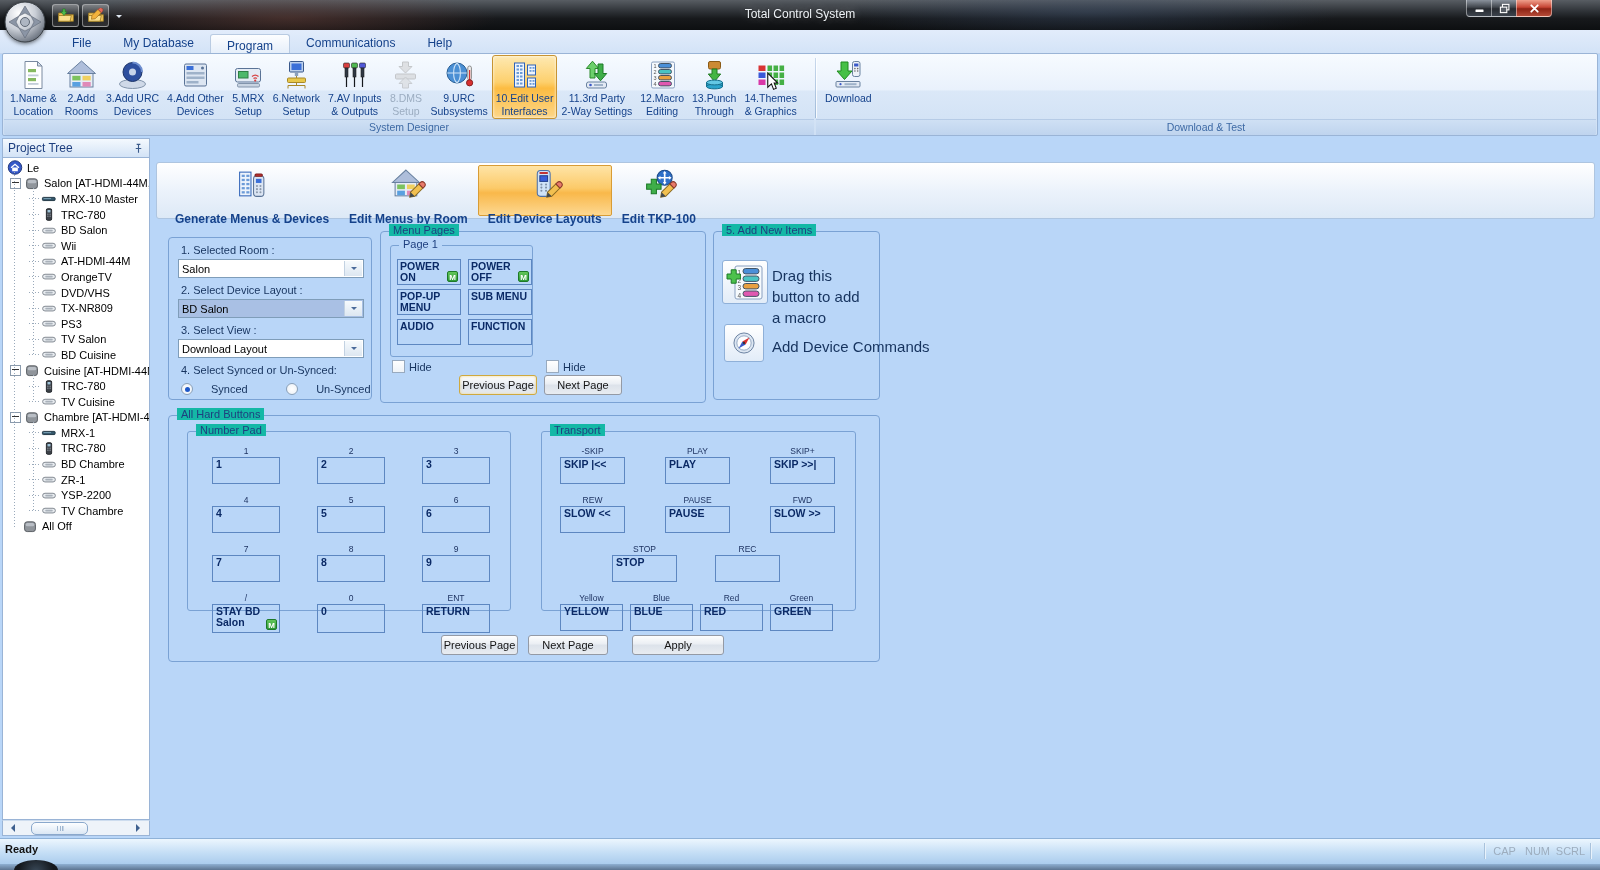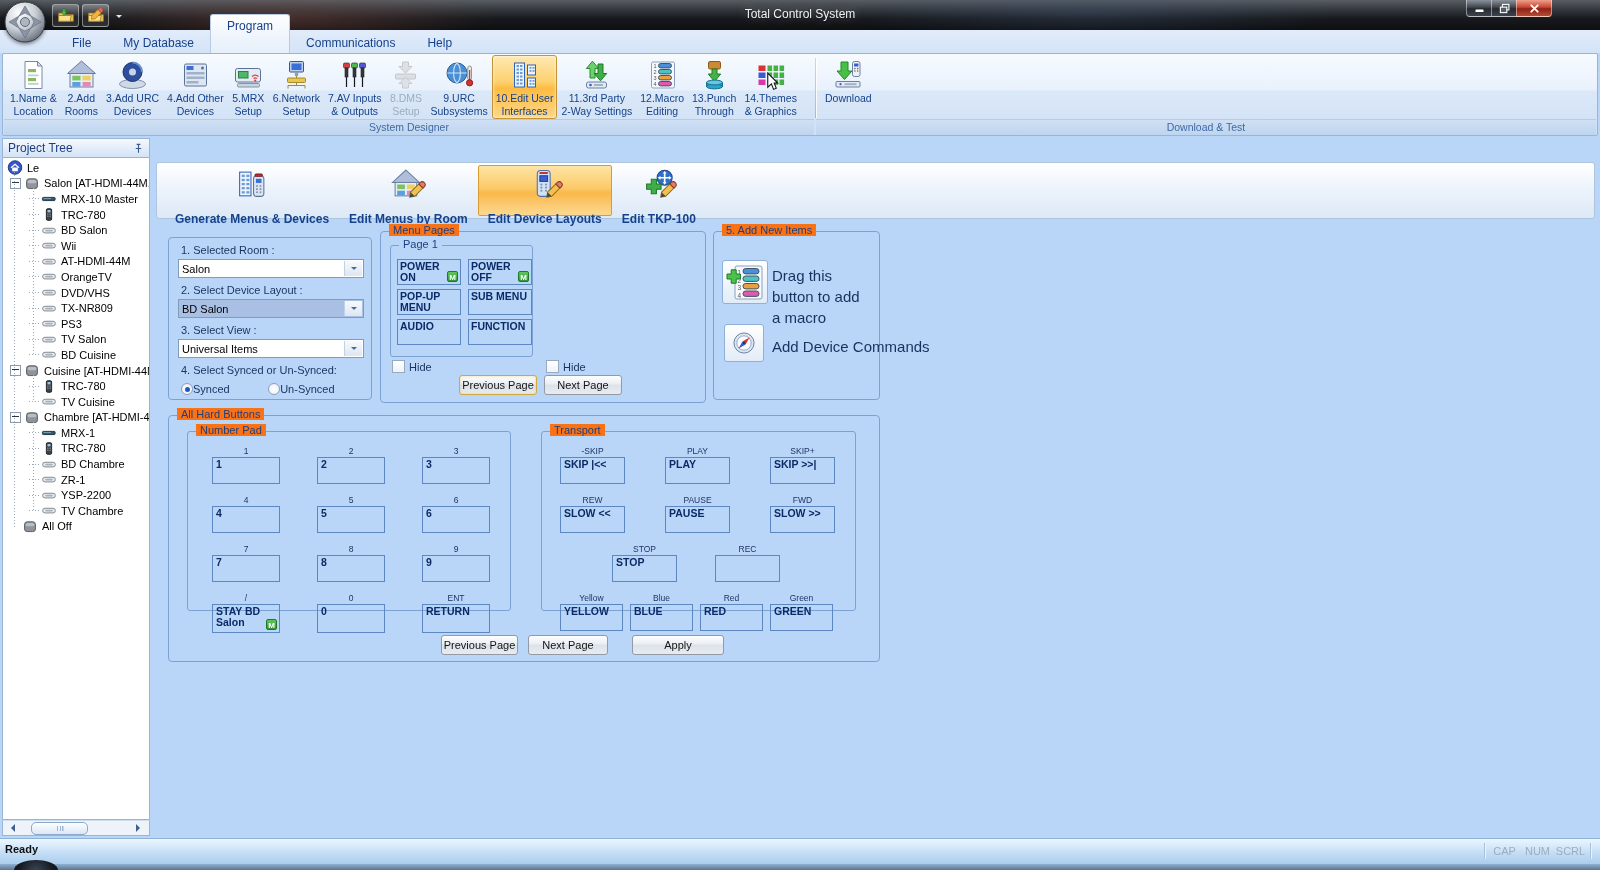--- a/index.html
+++ b/index.html
@@ -30,21 +30,21 @@
   .wc.min{width:24px;border-radius:0 0 0 4px;background:linear-gradient(#8a929c,#41464d 45%,#262a30 55%,#3c434c);}
   .wc.res{width:24px;border-left:none;border-right:none;background:linear-gradient(#8a929c,#41464d 45%,#262a30 55%,#3c434c);}
   .wc.close{width:34px;border-radius:0 0 4px 0;background:linear-gradient(#efa08c,#c64534 45%,#8e2315 55%,#b44a36);}
 
   
   #menubar{position:absolute;left:0;top:30px;right:0;height:23px;
     background:linear-gradient(#e2ecfb,#d3e3f7);border-bottom:1px solid #c5d6ee;}
   #menu-tabs{display:flex;padding-left:56px;height:23px;align-items:flex-end;}
   .mtab{font-size:12px;color:#15428b;padding:4px 16px 3px;cursor:default;}
   .mtab.sel{background:linear-gradient(#fdfeff,#f0f5fc 55%,#e6effa);border:1px solid #b9cbe2;border-bottom:none;
-    border-radius:3px 3px 0 0;padding-bottom:20px;}
+    border-radius:3px 3px 0 0;padding-bottom:0;}
 
   
   #ribbon{position:absolute;left:2px;top:53px;right:2px;height:81px;
     background:linear-gradient(180deg,#f7fbff 0%,#e9f1fc 44%,#dbe8f8 46%,#cfe0f4 100%);
     border:1px solid #9ab4d6;border-radius:2px;padding-left:36px;}
   #ribbon-items{position:absolute;left:3px;top:1px;display:flex;align-items:flex-start;}
   .ribbon-item{display:flex;flex-direction:column;align-items:center;padding:3px 3px 1px;border:1px solid transparent;
     border-radius:3px;cursor:default;}
   .ribbon-item .ic{width:33px;height:32px;margin-bottom:1px;}
   .rlbl{text-align:center;}
@@ -98,34 +98,34 @@
   #layout-toolbar{position:absolute;left:156px;top:162px;right:5px;height:57px;box-sizing:border-box;
     background:linear-gradient(#ffffff,#ebf2fb 52%,#dde9f6);border:1px solid #aec5e0;border-radius:3px;
     display:flex;align-items:stretch;padding:2px 8px;}
   .lt-item{display:flex;flex-direction:column;align-items:center;padding:2px 9px 0;border:1px solid transparent;border-radius:2px;}
   .lt-item .ic{width:36px;height:33px;}
   .lt-lbl{font-size:12px;font-weight:bold;color:#15428b;white-space:nowrap;margin-top:11px;}
   .lt-item.sel{background:linear-gradient(#fee4a6,#fcca69 45%,#f9b84a 55%,#fdd891);border-color:#d89c35;}
 
   
   .gbox{position:absolute;border:1px solid #7aa2d4;border-radius:4px;box-sizing:border-box;}
-  .glabel{position:absolute;top:-8px;left:8px;background:#f97316;padding:0 4px;font-size:11px;color:#1e3f7f;white-space:nowrap;}
+  .glabel{position:absolute;top:-8px;left:8px;background:#14b8a6;padding:0 4px;font-size:11px;color:#1e3f7f;white-space:nowrap;}
 
   
   .sel-lbl{position:absolute;left:12px;font-size:11px;color:#16335e;}
   .dd{position:absolute;left:9px;width:186px;height:19px;background:#fff;border:1px solid #7f9db9;box-sizing:border-box;
     font-size:11px;color:#000;display:flex;align-items:center;padding-left:3px;}
   .dd.hl{background:#a9c0e4;}
   .dda{position:absolute;right:1px;top:1px;bottom:1px;width:17px;border-left:1px solid #c3d2e2;
     background:linear-gradient(#f6fafd,#dde7f1);display:flex;align-items:center;justify-content:center;}
   .dda i{width:0;height:0;border:3.5px solid transparent;border-top-color:#4a6a9a;margin-top:3px;}
   .radio{display:inline-block;width:12px;height:12px;border-radius:50%;border:1px solid #8aa0b8;
     background:radial-gradient(#fff,#e9eff6);vertical-align:-2px;box-sizing:border-box;position:relative;}
   .radio.on::after{content:'';position:absolute;left:2.5px;top:2.5px;width:5px;height:5px;border-radius:50%;background:#1e58c8;}
-  .rtext{font-size:11px;color:#16335e;margin-left:0;}
+  .rtext{font-size:11px;color:#16335e;margin-left:18px;}
 
   
   .pgroup{position:absolute;border:1px solid #7aa2d4;border-radius:3px;box-sizing:border-box;}
   .pg-grid{position:absolute;left:6px;top:13px;display:grid;grid-template-columns:64px 64px;gap:4px 7px;}
   #pg2-grid{grid-template-columns:64px 70px;}
   .mp-btn{height:26px;border:1px solid #5d87c1;box-sizing:border-box;position:relative;padding:1px 2px;cursor:default;}
   .btxt{display:block;font-size:10.5px;font-weight:bold;color:#0b2a66;line-height:11px;}
   .m-badge{position:absolute;right:2px;bottom:2px;width:11px;height:11px;border:1px solid #1d7a28;border-radius:2px;
     background:linear-gradient(#63c65a,#2f9a3a);color:#fff;font-size:8px;font-weight:bold;text-align:center;line-height:11px;box-sizing:border-box;}
   .hide-row{position:absolute;display:flex;align-items:center;font-size:11px;color:#16335e;}
@@ -923,21 +923,21 @@
     </div>
     <span class="sel-lbl" style="top:46px;">2. Select Device Layout :</span>
     <div class="dd hl" style="top:61px;">
       <span>BD Salon</span>
       <span class="dda">
           <i></i>
         </span>
     </div>
     <span class="sel-lbl" style="top:86px;">3. Select View :</span>
     <div class="dd" style="top:101px;">
-      <span>Universal Items</span>
+      <span>Download Layout</span>
       <span class="dda">
           <i></i>
         </span>
     </div>
     <span class="sel-lbl" style="top:126px;">4. Select Synced or Un-Synced:</span>
     <div style="position:absolute;left:12px;top:141px;">
       <span class="radio on"></span><span class="rtext">Synced</span>
       <span class="radio" style="margin-left:34px;"></span><span class="rtext">Un-Synced</span>
     </div>
   </div>

